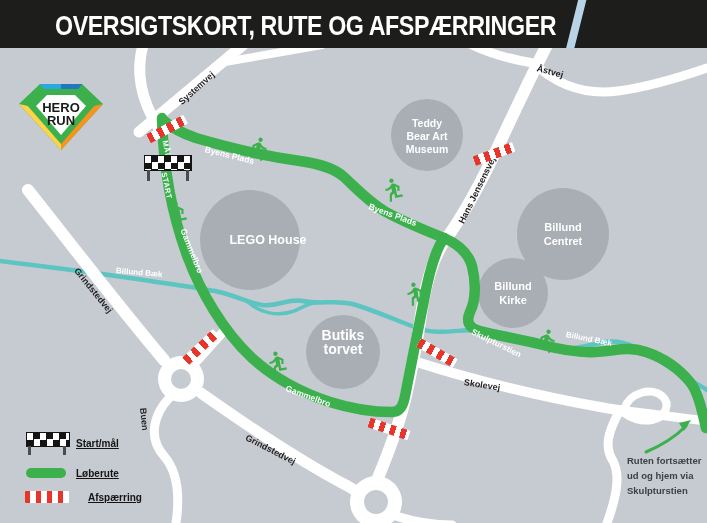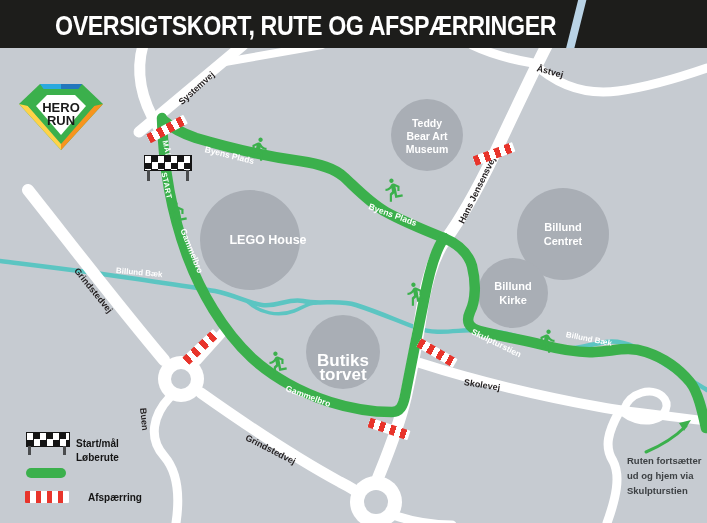--- a/index.html
+++ b/index.html
@@ -38,21 +38,21 @@
   .place-lbl{position:absolute;z-index:20;color:#fff;font-weight:bold;text-align:center;
              white-space:pre-line;transform:translate(-50%,-50%);}
   
   .barrier{position:absolute;z-index:25;width:42px;height:10px;border-radius:1px;
            background:repeating-linear-gradient(90deg,var(--red) 0 5.5px,#fff 5.5px 11px);}
   
   .checker{background:conic-gradient(#141414 0 25%,#fff 0 50%,#141414 0 75%,#fff 0);
            background-size:13px 13px;border:1px solid #141414;}
   .post{position:absolute;width:3px;background:#4a4c4e;}
   
-  .legend-lbl{position:absolute;z-index:30;color:#141414;font-weight:bold;font-size:10px;}
+  .legend-lbl{position:absolute;z-index:30;color:#141414;font-weight:bold;font-size:10px;text-decoration:underline;}
   .legend-green{position:absolute;z-index:30;width:40px;height:10px;border-radius:5px;
                 background:var(--green);}
   
   #note{left:627px;top:453px;width:85px;z-index:30;color:var(--note_ink);
         font-size:9.5px;font-weight:bold;line-height:15px;white-space:pre-line;}
   
   #logo{left:16px;top:80px;z-index:45;}
 </style>
 </head>
 <body>
@@ -147,36 +147,36 @@
 <span class="lbl stream-lbl" style="left:566px;top:330px;transform:rotate(11deg);">Billund Bæk</span>
 
 <span class="place-lbl" style="left:250px;top:240px;font-size:12.5px;padding-left:36px;">LEGO House</span>
 <span class="place-lbl" style="left:427px;top:136px;font-size:10.5px;line-height:13px;">Teddy
 Bear Art
 Museum</span>
 <span class="place-lbl" style="left:563px;top:234px;font-size:11px;line-height:14px;">Billund
 Centret</span>
 <span class="place-lbl" style="left:513px;top:293px;font-size:11px;line-height:14px;">Billund
 Kirke</span>
-<span class="place-lbl" style="left:343px;top:368px;font-size:17px;line-height:14px;">Butiks
+<span class="place-lbl" style="left:343px;top:342px;font-size:14px;line-height:14px;">Butiks
 torvet</span>
 
 <div id="note" class="abs">Ruten fortsætter
 ud og hjem via
 Skulpturstien</div>
 
 <div>
   <div>
     <div class="abs checker" style="left:26px;top:432px;width:42px;height:13px;z-index:30;"></div>
     <div class="post" style="left:28px;top:446px;height:9px;z-index:30;"></div>
     <div class="post" style="left:63px;top:446px;height:9px;z-index:30;"></div>
   </div>
   <span class="legend-lbl" style="left:76px;top:438px;">Start/mål</span>
   <div class="legend-green" style="left:26px;top:468px;"></div>
-  <span class="legend-lbl" style="left:76px;top:452px;">Løberute</span>
+  <span class="legend-lbl" style="left:76px;top:468px;">Løberute</span>
   <div class="barrier" style="left:25px;top:491px;width:44px;height:12px;z-index:30;"></div>
   <span class="legend-lbl" style="left:88px;top:492px;">Afspærring</span>
 </div>
 
 <div id="header" class="abs">
   <div id="header-road" class="abs"></div>
   <span id="title" class="abs">OVERSIGTSKORT, RUTE OG AFSPÆRRINGER</span>
 </div>
 
 <svg id="logo" class="abs" width="90" height="74" viewBox="0 0 90 74">

